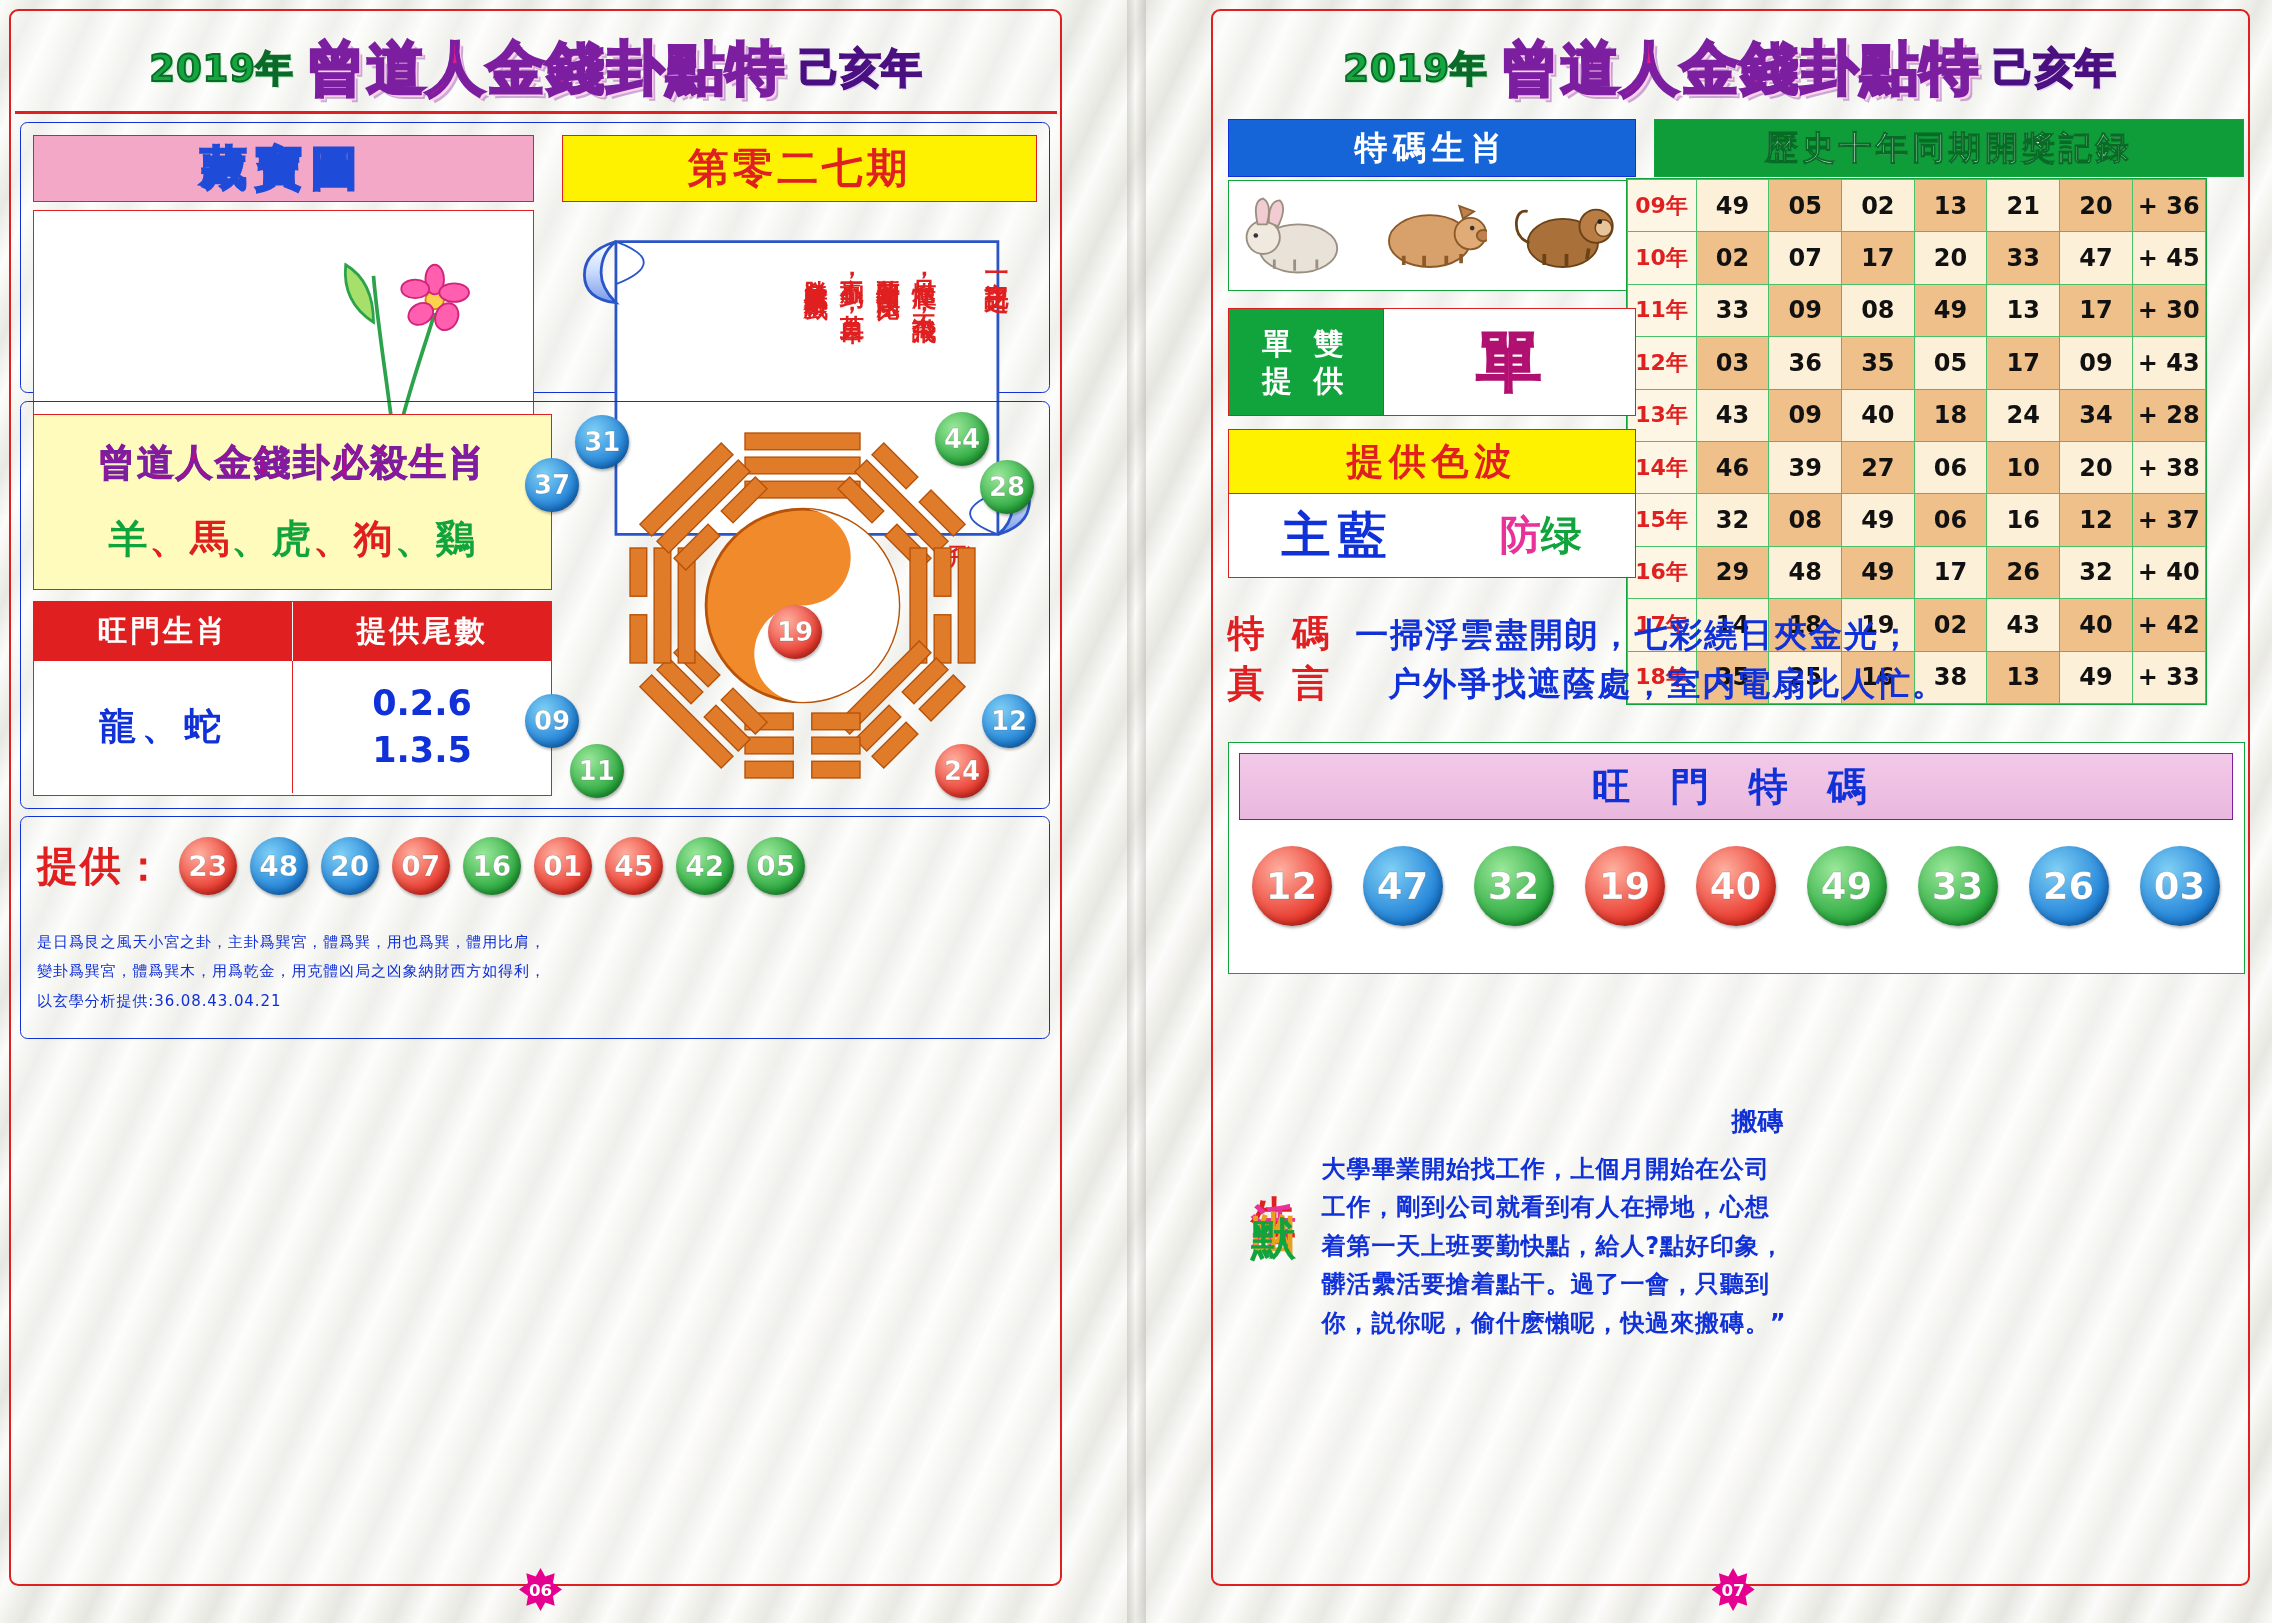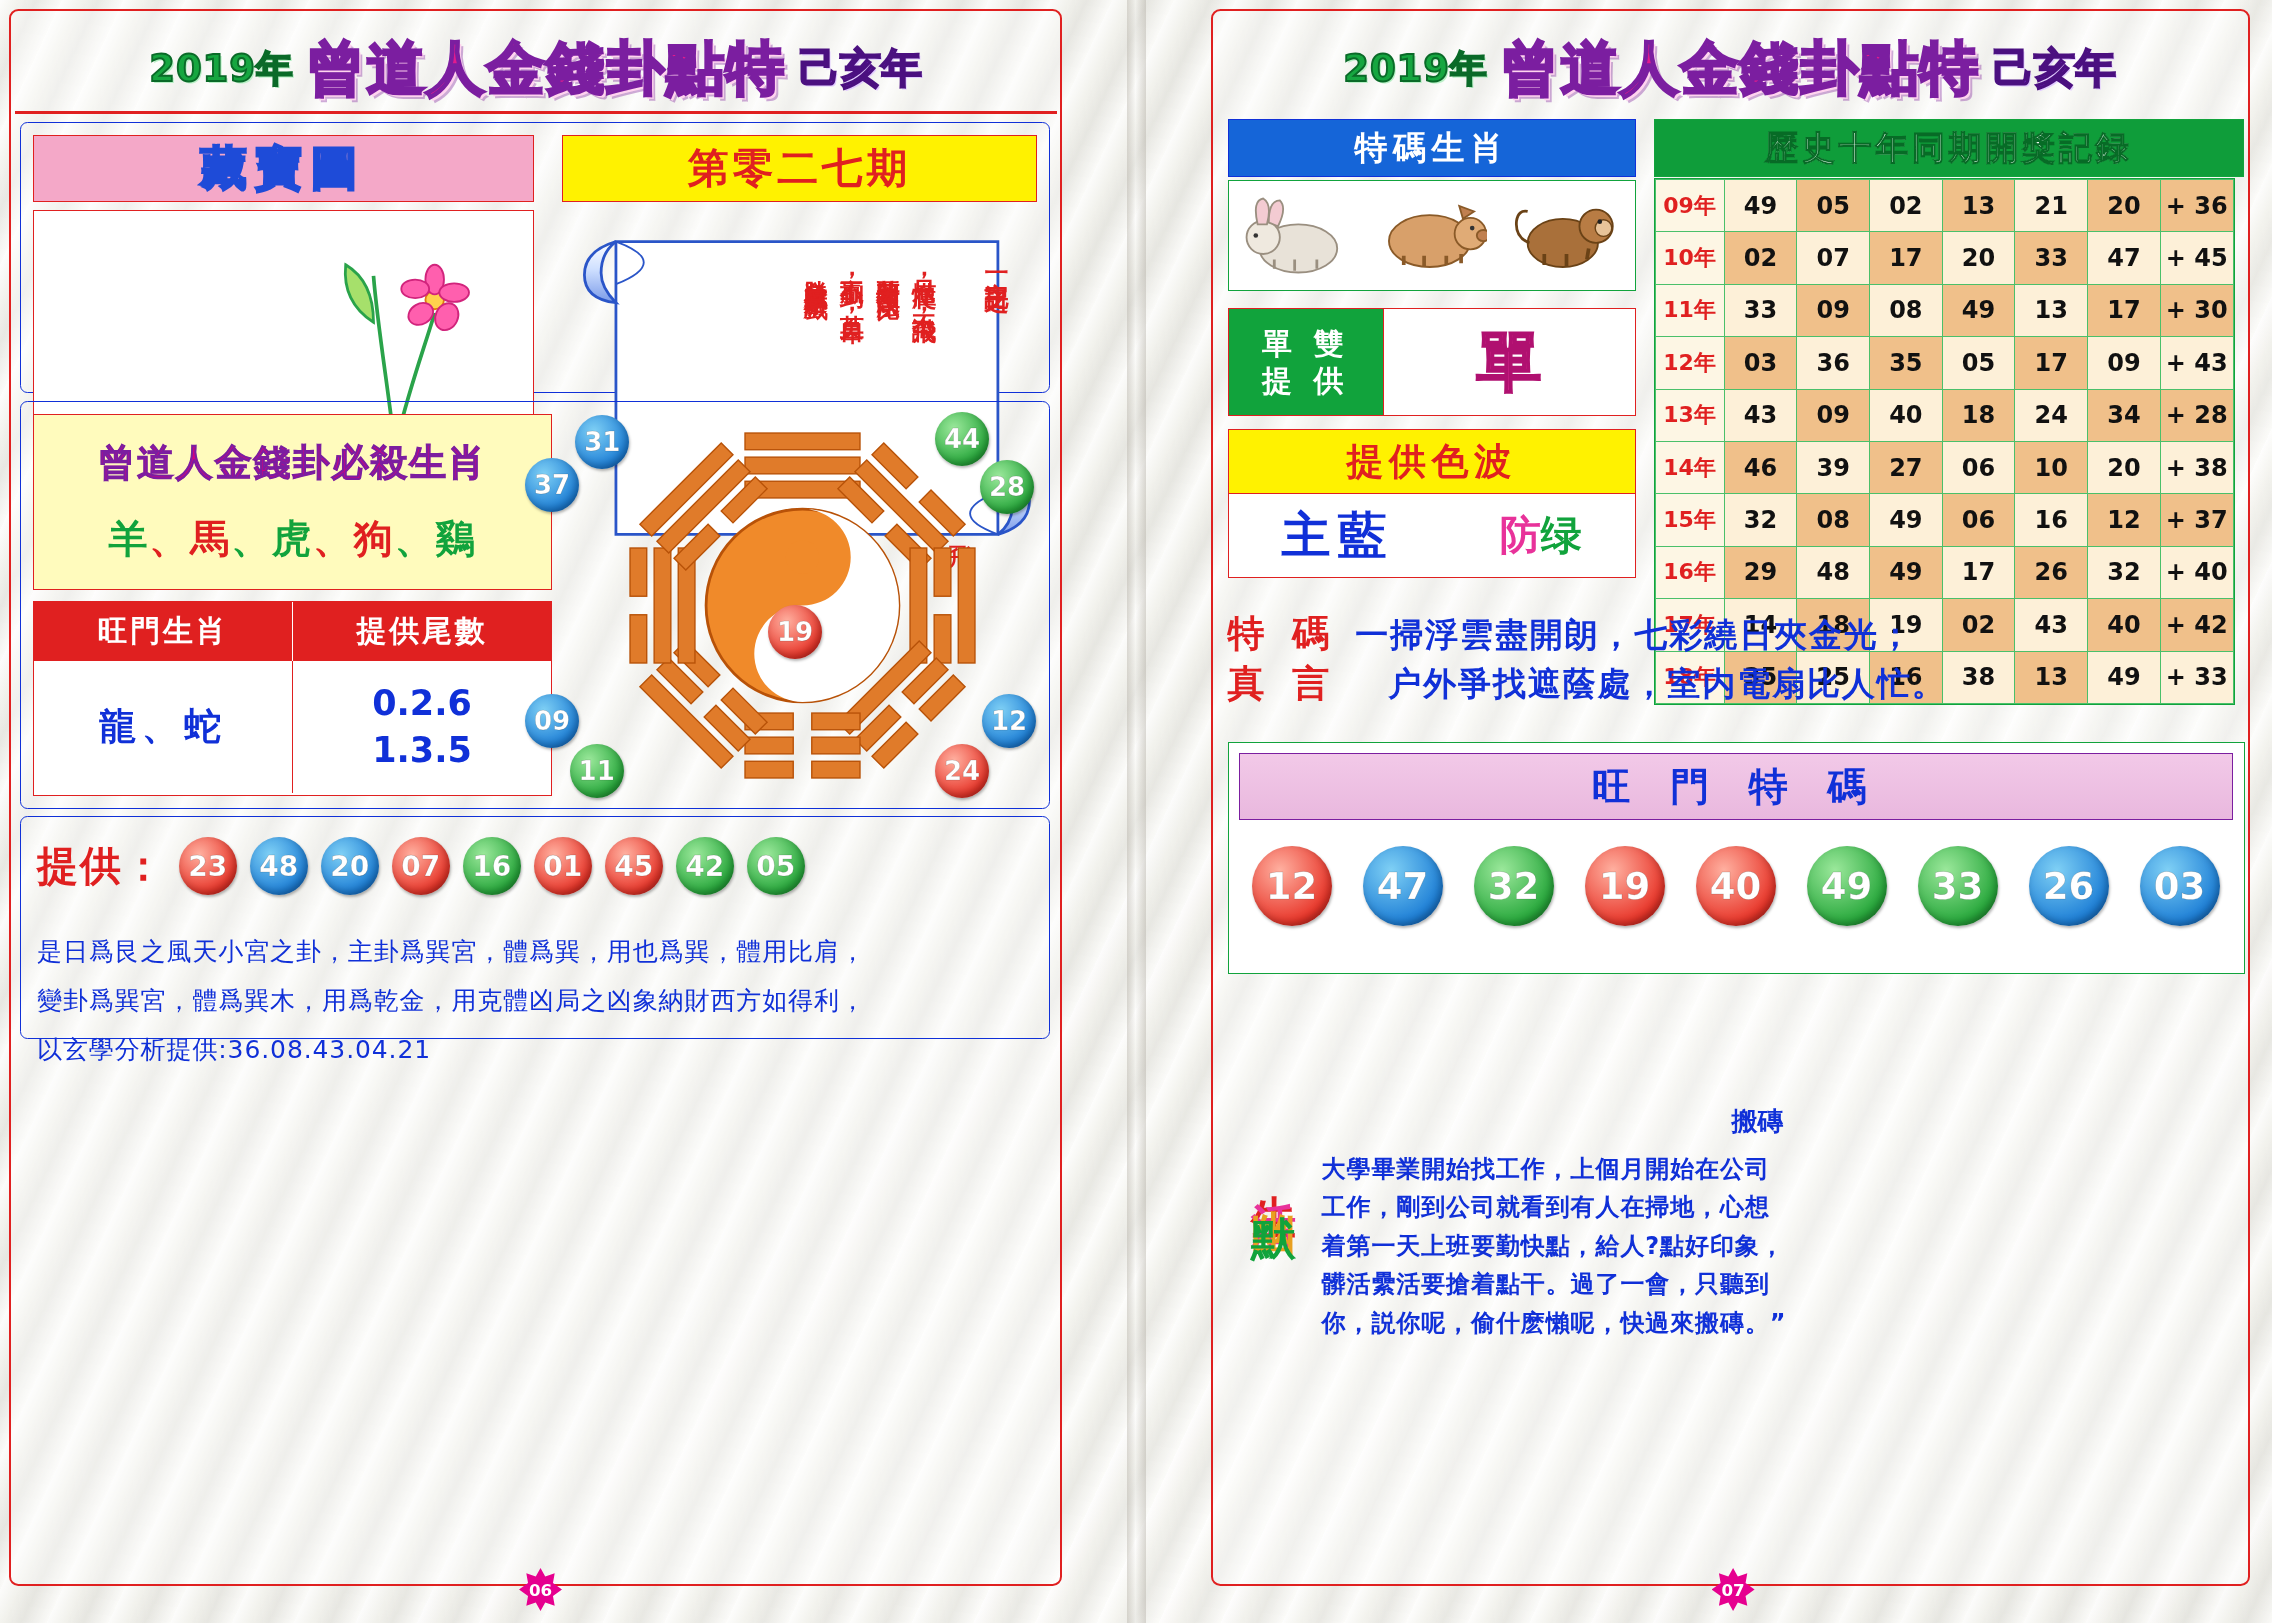--- a/index.html
+++ b/index.html
@@ -91,21 +91,21 @@
     font-weight:bold; color:#fff; -webkit-text-stroke:0.5px rgba(0,0,0,.25);
     box-shadow:inset -2.8px -3.7px 7.4px rgba(0,0,0,.25), 0.9px 1.9px 2.8px rgba(0,0,0,.3);
   }
   .ball.blue { background:radial-gradient(circle at 35% 30%, #7fd0f5, #1e7fd6 70%, #0b4f9c); }
   .ball.green { background:radial-gradient(circle at 35% 30%, #9be89b, #28a83c 70%, #147022); }
   .ball.red { background:radial-gradient(circle at 35% 30%, #ffb0a0, #e8362a 70%, #a81414); }
 
   
   .provide-label { font-size:41px; font-weight:bold; color:#e02020; letter-spacing:1.9px; }
 
-  .analysis { font-size:25px; color:#1030d8; line-height:1.95; letter-spacing:0.9px; }
+  .analysis { font-size:15px; color:#1030d8; line-height:1.95; letter-spacing:0.9px; }
 
   .pagenum {
     position:absolute; width:43px; height:43px;
     display:flex; align-items:center; justify-content:center;
     color:#fff; font-size:16.7px; font-weight:bold;
     background:#e6008f;
     clip-path:polygon(50% 0%,61% 20%,83% 12%,79% 35%,100% 50%,79% 65%,83% 88%,61% 80%,50% 100%,39% 80%,17% 88%,21% 65%,0% 50%,21% 35%,17% 12%,39% 20%);
   }
 
   
@@ -454,21 +454,21 @@
         <circle cx="96" cy="33" r="2.5" fill="#222"></circle>
         <path d="M20 56 q-16 -6 -14 -24 q2 -12 12 -10" fill="none" stroke="#6a4216" stroke-width="3"></path>
         <path d="M36 80 l0 -12 M60 82 l0 -14 M82 74 l2 -12" stroke="#6a4216" stroke-width="4" fill="none"></path>
       </svg>
     </div>
 
     <div class="hist-head box" style="left:508px; top:119px; width:590px; height:58px;">
       <span>歷史十年同期開獎記録</span>
     </div>
 
-    <div class="box bd-green" style="left:508px; top:178px; width:581px; height:527px; background:#a16207;">
+    <div class="box bd-green" style="left:480px; top:178px; width:581px; height:527px; background:#a16207;">
       <table class="hist">
         <tbody id="hist-body">
             <tr>
               <td class="yr">09年</td>
               <td class="bg-lt">49</td>
               <td class="bg-tan">05</td>
               <td class="bg-lt">02</td>
               <td class="bg-tan">13</td>
               <td class="bg-lt">21</td>
               <td class="bg-tan">20</td>

